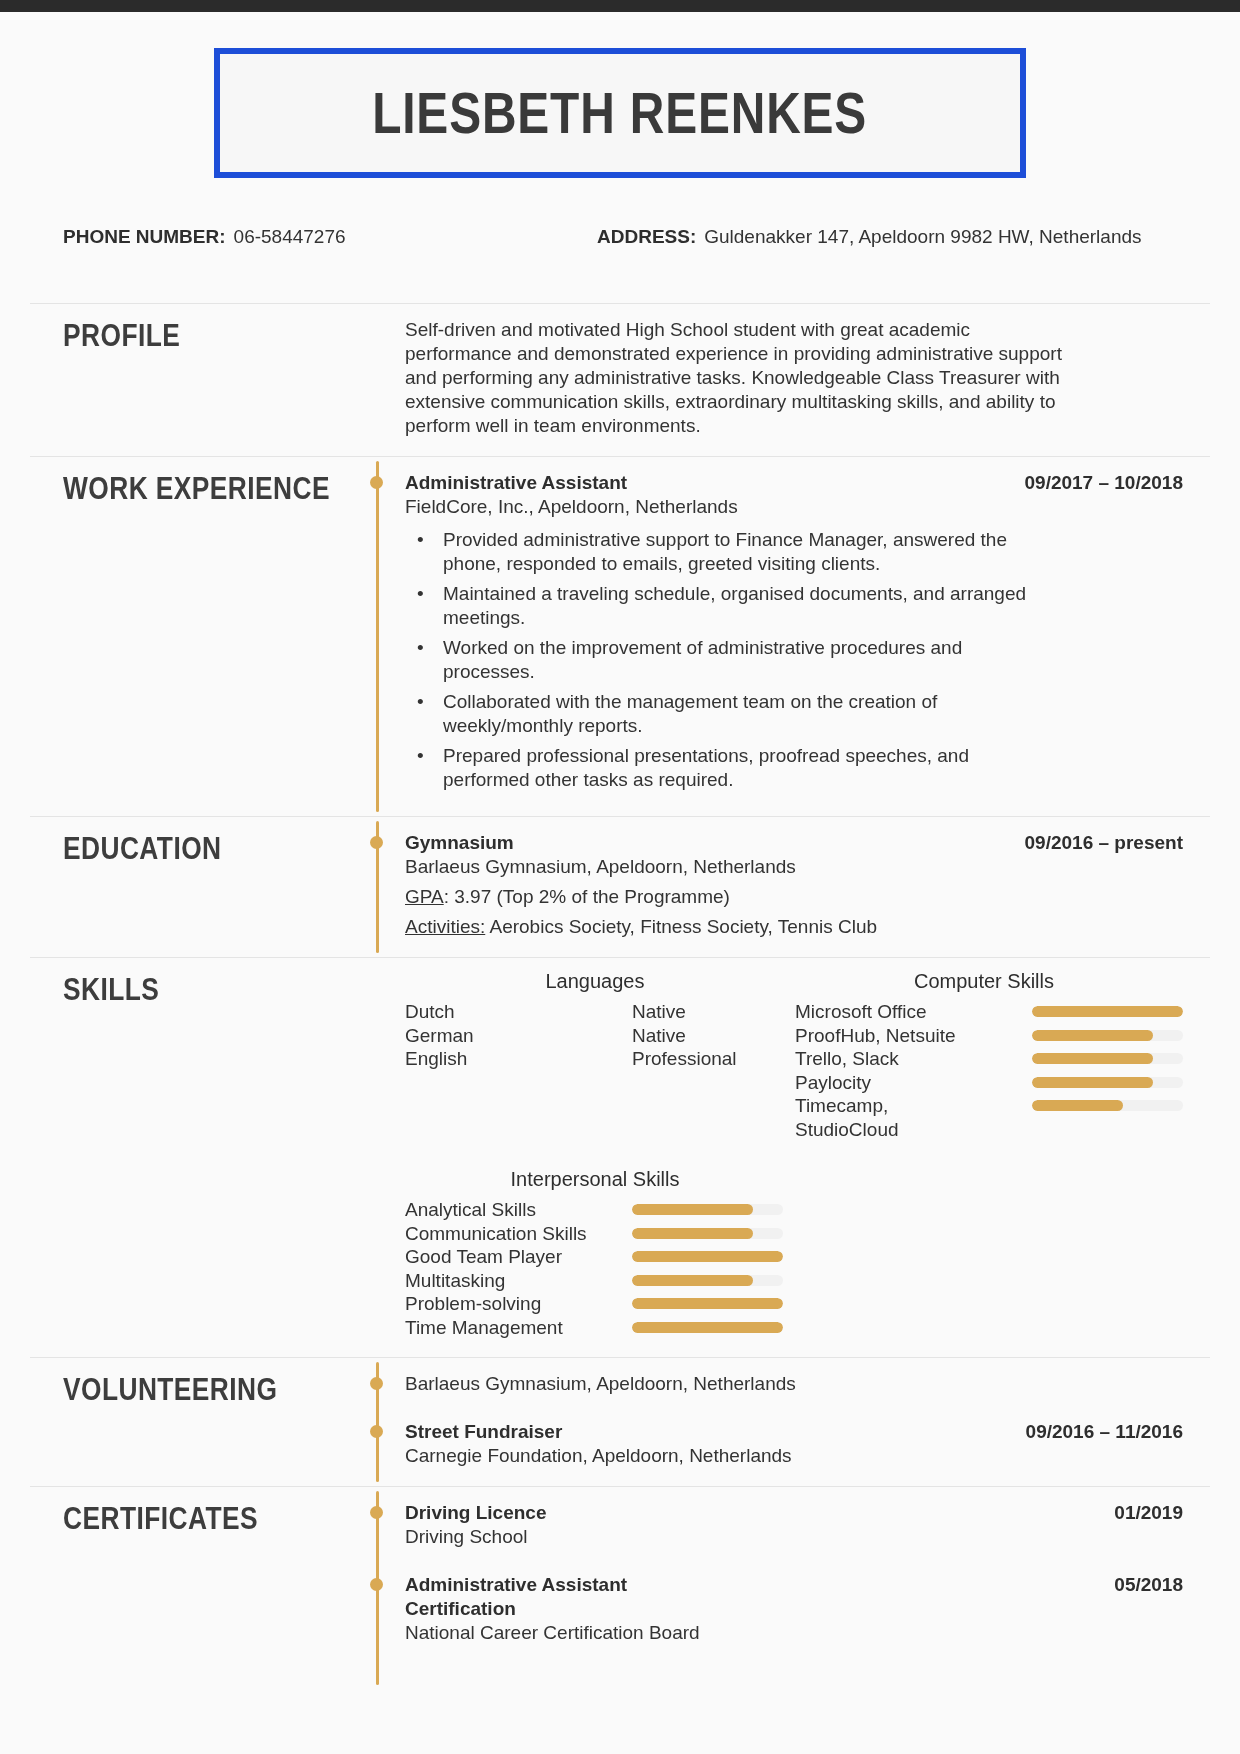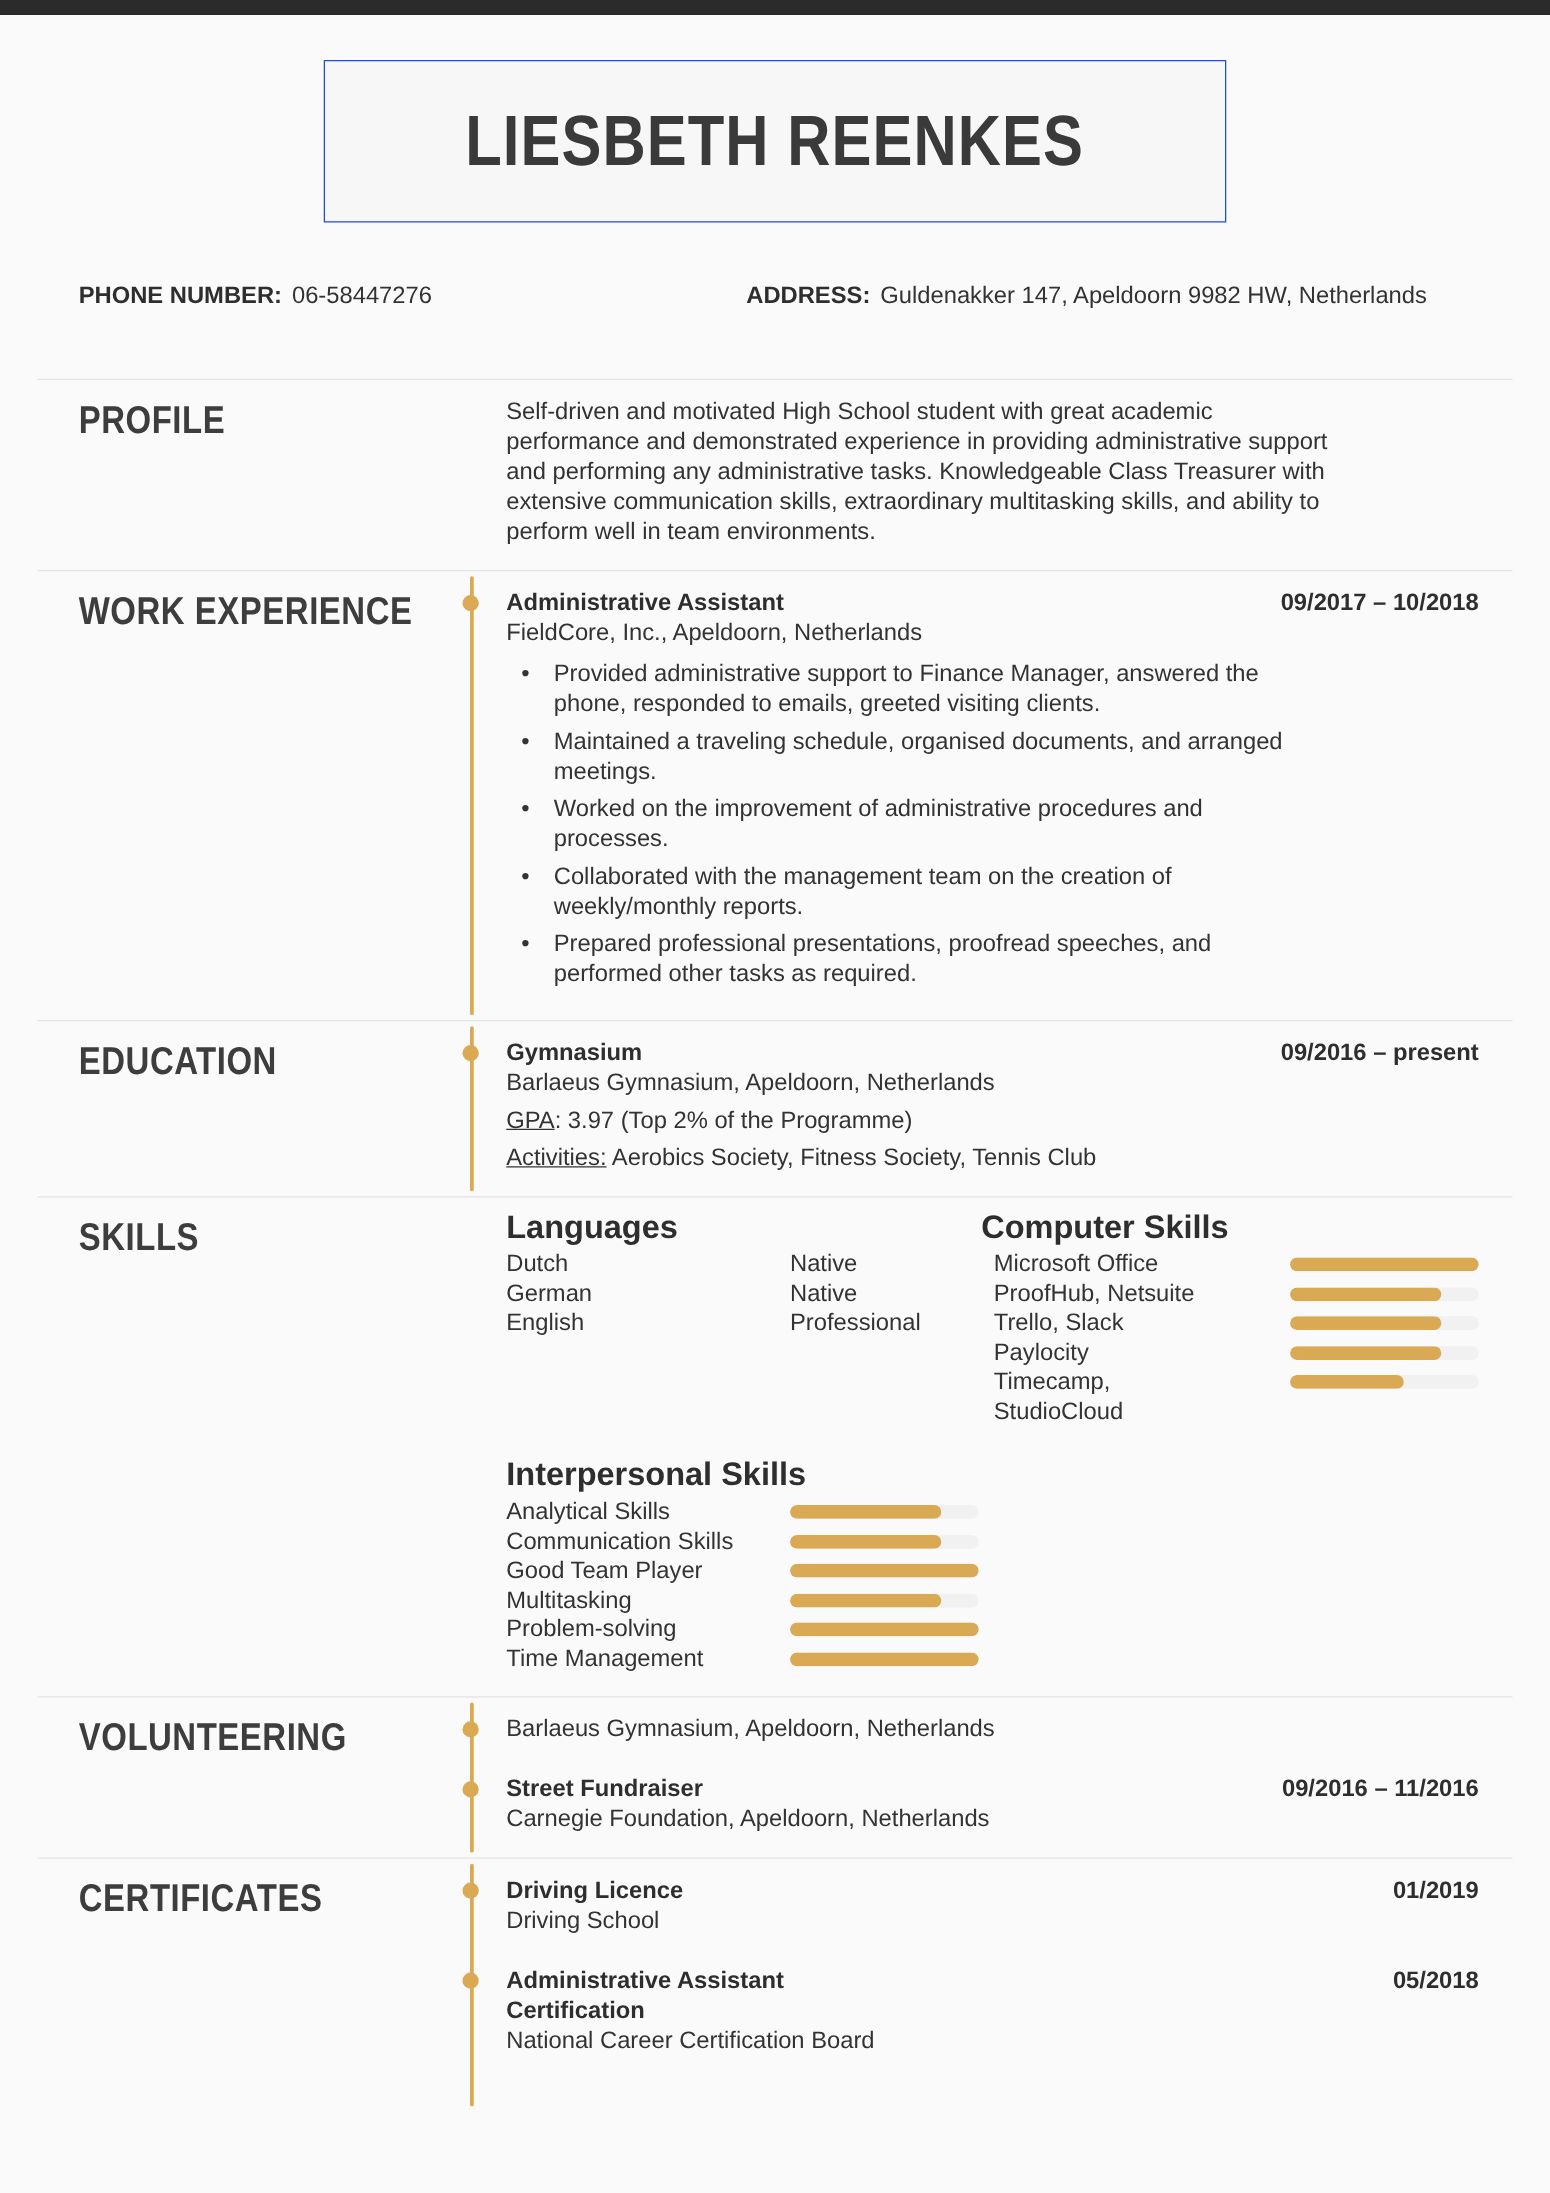--- a/index.html
+++ b/index.html
@@ -6,22 +6,22 @@
   html,body { width:1240px; }
   body {
     height:1754px; overflow:hidden;
     background:#fafafa;
     font-family:"Liberation Sans", sans-serif;
     color:#333333; font-size:19px;
   }
   .topbar { height:12px; background:#2b2b2b; width:100%; }
 
   .name-box {
-    width:722px; height:130px; margin:36px auto 0;
-    background:#f7f7f7; border:1px solid #1d4ed8;
+    width:812px; height:130px; margin:36px auto 0;
+    background:#f7f7f7; border:6px solid #1d4ed8;
     display:flex; align-items:center; justify-content:center;
   }
   .name {
     font-size:57px; font-weight:700; color:#3a3a3a;
     transform:scaleX(0.84); transform-origin:center;
     white-space:nowrap; letter-spacing:1px;
   }
 
   .contact { display:flex; margin:48px 30px 0; padding-bottom:44px; }
   .contact-left { width:567px; padding-left:33px; }
@@ -56,21 +56,21 @@
   ul.bullets li { position:relative; padding-left:38px; line-height:24px; margin-bottom:6px; }
   ul.bullets li::before { content:"•"; position:absolute; left:12px; top:0; }
 
   .edu-line { line-height:24px; margin-top:6px; }
   .u { text-decoration:underline; }
 
   .skills-flex { display:flex; }
   .skills-block { }
   .block-langs { width:380px; }
   .block-comp { width:398px; }
-  .skill-col-head { font-size:26px; font-weight:700; color:#2e2e2e; line-height:26px; margin-bottom:6px; }
+  .skill-col-head { font-size:20px; font-weight:400; color:#2e2e2e; text-align:center; line-height:26px; margin-bottom:6px; }
   .lang-row { display:grid; grid-template-columns:227px 1fr; line-height:23.5px; }
   .bar-row { display:grid; line-height:23.5px; align-items:start; }
   .comp-row { grid-template-columns:1fr 151px; }
   .comp-row .bar-label { padding-left:10px; }
   .inter-row { grid-template-columns:227px 151px; }
   .bar-cell { padding-top:6px; }
   .bar-track { display:block; width:151px; height:11px; border-radius:6px; background:#f1f1f1; overflow:hidden; }
   .bar-fill { display:block; height:11px; border-radius:6px; background:#d9a954; }
   .narrow { display:inline-block; max-width:135px; }
   .inter-wrap { width:380px; margin-top:25px; }

